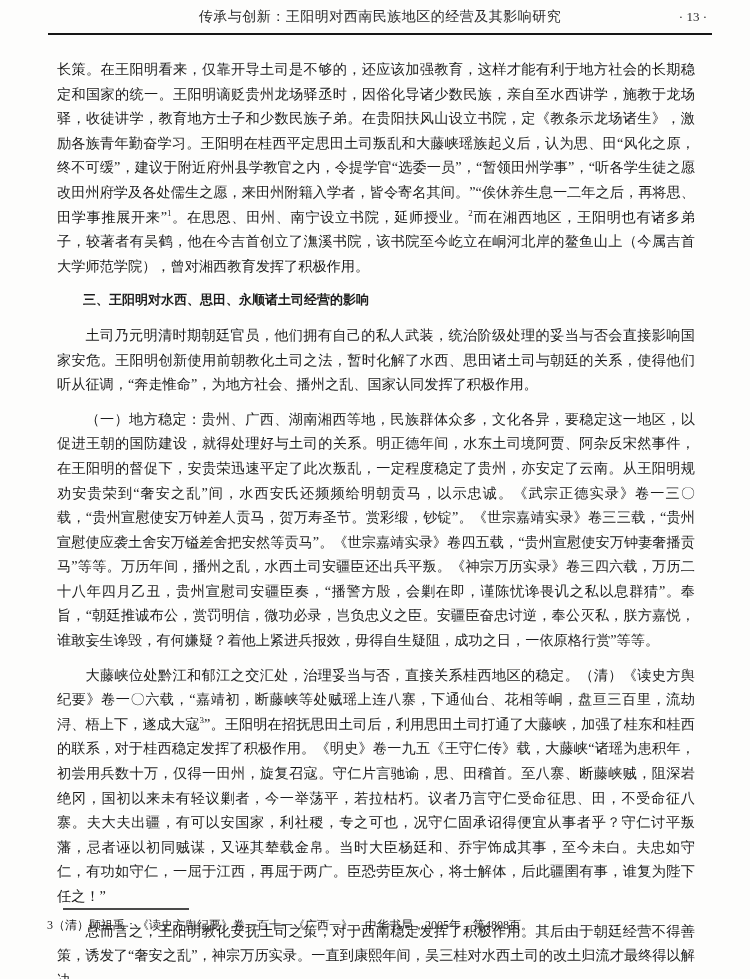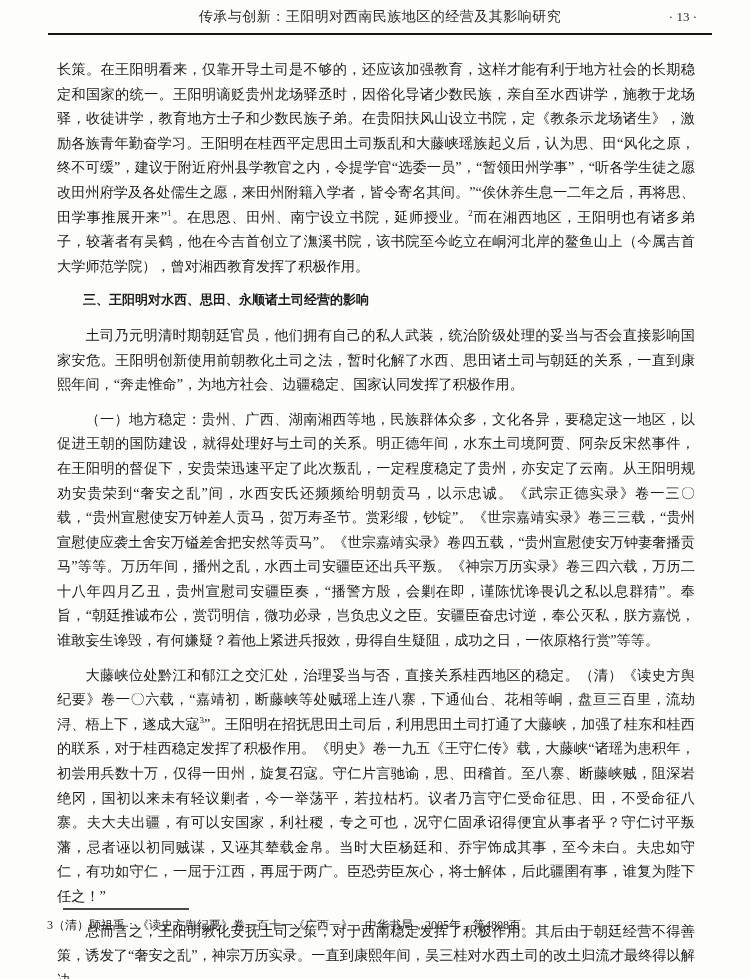--- a/index.html
+++ b/index.html
@@ -22,21 +22,21 @@
   }
   .running-title {
     text-align: center;
     font-size: 14px;
     letter-spacing: 0.5px;
     color: #2a2a2a;
     white-space: nowrap;
   }
   .page-number {
     position: absolute;
-    right: 15px;
+    right: 5px;
     top: 1px;
     font-size: 13px;
     color: #2a2a2a;
     white-space: nowrap;
   }
   .header-rule {
     position: absolute;
     top: 33px;
     left: 48px;
     width: 664px;
@@ -93,21 +93,21 @@
   <div class="page-header">
     <div class="running-title">传承与创新：王阳明对西南民族地区的经营及其影响研究</div>
     <div class="page-number">· 13 ·</div>
   </div>
 
   <div class="header-rule"></div>
 
   <div class="article-body" id="article-body">
       <p class="para no-indent">长策。在王阳明看来，仅靠开导土司是不够的，还应该加强教育，这样才能有利于地方社会的长期稳定和国家的统一。王阳明谪贬贵州龙场驿丞时，因俗化导诸少数民族，亲自至水西讲学，施教于龙场驿，收徒讲学，教育地方士子和少数民族子弟。在贵阳扶风山设立书院，定《教条示龙场诸生》，激励各族青年勤奋学习。王阳明在桂西平定思田土司叛乱和大藤峡瑶族起义后，认为思、田“风化之原，终不可缓”，建议于附近府州县学教官之内，令提学官“选委一员”，“暂领田州学事”，“听各学生徒之愿改田州府学及各处儒生之愿，来田州附籍入学者，皆令寄名其间。”“俟休养生息一二年之后，再将思、田学事推展开来”<sup class="fn-ref">1</sup>。在思恩、田州、南宁设立书院，延师授业。<sup class="fn-ref">2</sup>而在湘西地区，王阳明也有诸多弟子，较著者有吴鹤，他在今吉首创立了潕溪书院，该书院至今屹立在峒河北岸的鳌鱼山上（今属吉首大学师范学院），曾对湘西教育发挥了积极作用。</p>
       <p class="heading">三、王阳明对水西、思田、永顺诸土司经营的影响</p>
-      <p class="para">土司乃元明清时期朝廷官员，他们拥有自己的私人武装，统治阶级处理的妥当与否会直接影响国家安危。王阳明创新使用前朝教化土司之法，暂时化解了水西、思田诸土司与朝廷的关系，一直到康熙年间，“奔走惟命”，为地方社会、边疆稳定、国家认同发挥了积极作用。</p>
+      <p class="para">土司乃元明清时期朝廷官员，他们拥有自己的私人武装，统治阶级处理的妥当与否会直接影响国家安危。王阳明创新使用前朝教化土司之法，暂时化解了水西、思田诸土司与朝廷的关系，使得他们听从征调，“奔走惟命”，为地方社会、播州之乱、国家认同发挥了积极作用。</p>
       <p class="para">（一）地方稳定：贵州、广西、湖南湘西等地，民族群体众多，文化各异，要稳定这一地区，以促进王朝的国防建设，就得处理好与土司的关系。明正德年间，水东土司境阿贾、阿杂反宋然事件，在王阳明的督促下，安贵荣迅速平定了此次叛乱，一定程度稳定了贵州，亦安定了云南。从王阳明规劝安贵荣到“奢安之乱”间，水西安氏还频频给明朝贡马，以示忠诚。《武宗正德实录》卷一三〇载，“贵州宣慰使安万钟差人贡马，贺万寿圣节。赏彩缎，钞锭”。《世宗嘉靖实录》卷三三载，“贵州宣慰使应袭土舍安万镒差舍把安然等贡马”。《世宗嘉靖实录》卷四五载，“贵州宣慰使安万钟妻奢播贡马”等等。万历年间，播州之乱，水西土司安疆臣还出兵平叛。《神宗万历实录》卷三四六载，万历二十八年四月乙丑，贵州宣慰司安疆臣奏，“播警方殷，会剿在即，谨陈忧谗畏讥之私以息群猜”。奉旨，“朝廷推诚布公，赏罚明信，微功必录，岂负忠义之臣。安疆臣奋忠讨逆，奉公灭私，朕方嘉悦，谁敢妄生谗毁，有何嫌疑？着他上紧进兵报效，毋得自生疑阻，成功之日，一依原格行赏”等等。</p>
       <p class="para">大藤峡位处黔江和郁江之交汇处，治理妥当与否，直接关系桂西地区的稳定。（清）《读史方舆纪要》卷一〇六载，“嘉靖初，断藤峡等处贼瑶上连八寨，下通仙台、花相等峒，盘亘三百里，流劫浔、梧上下，遂成大寇<sup class="fn-ref">3</sup>”。王阳明在招抚思田土司后，利用思田土司打通了大藤峡，加强了桂东和桂西的联系，对于桂西稳定发挥了积极作用。《明史》卷一九五《王守仁传》载，大藤峡“诸瑶为患积年，初尝用兵数十万，仅得一田州，旋复召寇。守仁片言驰谕，思、田稽首。至八寨、断藤峡贼，阻深岩绝冈，国初以来未有轻议剿者，今一举荡平，若拉枯朽。议者乃言守仁受命征思、田，不受命征八寨。夫大夫出疆，有可以安国家，利社稷，专之可也，况守仁固承诏得便宜从事者乎？守仁讨平叛藩，忌者诬以初同贼谋，又诬其辇载金帛。当时大臣杨廷和、乔宇饰成其事，至今未白。夫忠如守仁，有功如守仁，一屈于江西，再屈于两广。臣恐劳臣灰心，将士解体，后此疆圉有事，谁复为陛下任之！”</p>
       <p class="para">总而言之，王阳明教化安抚土司之策，对于西南稳定发挥了积极作用。其后由于朝廷经营不得善策，诱发了“奢安之乱”，神宗万历实录。一直到康熙年间，吴三桂对水西土司的改土归流才最终得以解决。</p>
     </div>
 
   <div class="footnotes">
     <div class="footnote-separator"></div>
     <div id="footnote-list">
         <div class="footnote">3（清）顾祖禹：《读史方舆纪要》卷一百十一《广西一》，中华书局，2005年，第4808页。</div>
       </div>

